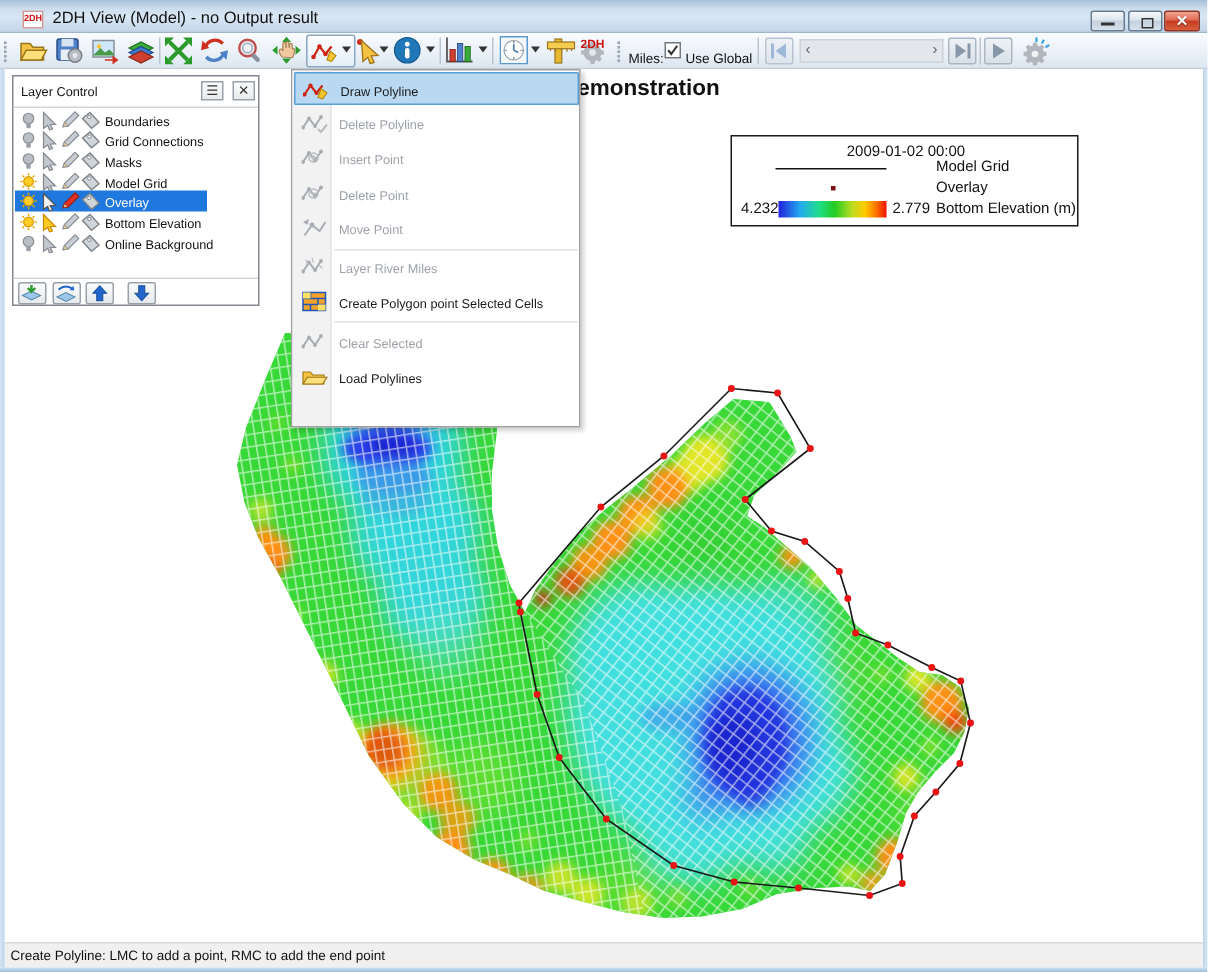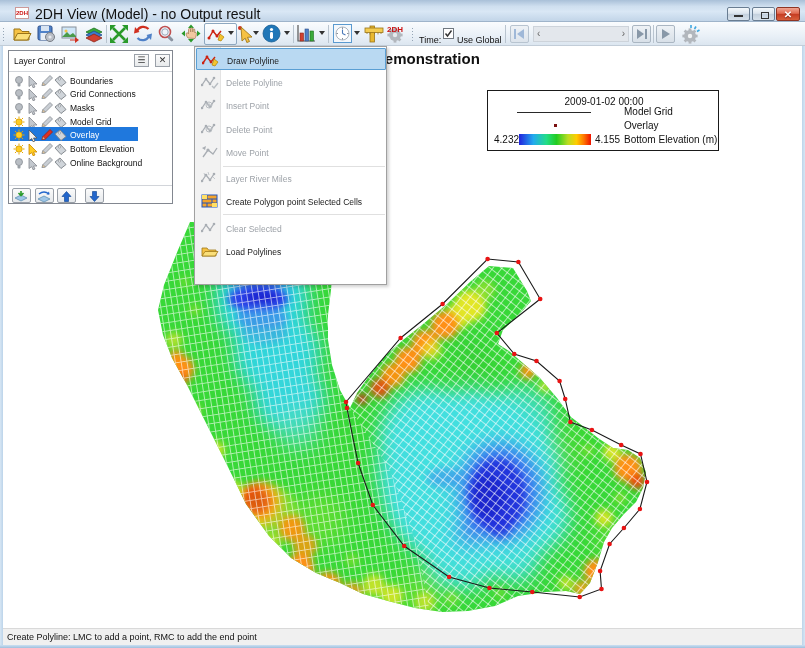--- a/index.html
+++ b/index.html
@@ -1,20 +1,20 @@
 <!DOCTYPE html>
 <html><head><meta charset="utf-8"><style>
 *{margin:0;padding:0;box-sizing:border-box}
 html,body{width:805px;height:648px}
 body{position:relative;font-family:"Liberation Sans",sans-serif;background:#fff;overflow:hidden}
 .abs{position:absolute}
 
 #titlebar{left:0;top:0;width:805px;height:22px;background:linear-gradient(180deg,#a9c0d8 0%,#cfdfef 30%,#d9e7f5 55%,#c2d5e8 100%);border-bottom:1px solid #9fb4ca}
 #titlebar .ticon{left:15px;top:7px;width:14px;height:12px;background:#fff;border:1px solid #c99;font-size:6px;font-weight:bold;color:#cc1111;text-align:center;line-height:10px}
-#titlebar .ttext{left:35px;top:6px;font-size:14px;color:#111}
+#titlebar .ttext{left:35px;top:6px;font-size:11px;color:#111}
 .winbtn{top:7px;height:14px;border:1px solid #697d92;border-radius:2px;background:linear-gradient(180deg,#f4f8fb 0%,#dce5ee 45%,#c3d0dd 50%,#d6e1eb 100%)}
 #btnmin{left:727px;width:23px}
 #btnmax{left:752px;width:23px}
 #btnclose{left:776px;width:24px;background:linear-gradient(180deg,#f0a492 0%,#e06a50 45%,#c43b22 50%,#d95f3b 100%);border-color:#8e3524}
 #btnmin:after{content:"";position:absolute;left:6px;bottom:3px;width:9px;height:2px;background:#333}
 #btnmax:after{content:"";position:absolute;left:8px;top:4px;width:6px;height:5px;border:1.5px solid #333}
 #btnclose:after{content:"\2715";position:absolute;left:0;top:0;width:100%;text-align:center;font-size:10px;font-weight:bold;color:#fff;line-height:13px;text-shadow:0 1px 1px #7c2413}
 #toolbar{left:0;top:22px;width:805px;height:24px;background:linear-gradient(180deg,#fafcfe 0%,#e9f0f7 60%,#dce6f0 100%);border-bottom:1px solid #c2cdd8}
 .tsep{top:3px;width:1px;height:18px;background:#b9c4cf}
 .tdots{top:5px;width:3px;height:15px;background-image:radial-gradient(circle,#95a5b5 1px,transparent 1px);background-size:3px 3px}
@@ -215,21 +215,21 @@
           <stop offset="0.8" stop-color="#ffcc00"></stop>
           <stop offset="0.9" stop-color="#ff7700"></stop>
           <stop offset="1" stop-color="#ee1100"></stop>
         </linearGradient>
       </defs>
 <rect x="31" y="43" width="72" height="11" fill="url(#lg)"></rect>
 </svg>
 <div class="abs" style="left:136px;top:15px">Model Grid</div>
 <div class="abs" style="left:136px;top:29px">Overlay</div>
 <div class="abs" style="left:6px;top:43px">4.232</div>
-<div class="abs" style="left:107px;top:43px">4.155</div>
+<div class="abs" style="left:107px;top:43px">2.779</div>
 <div class="abs" style="left:136px;top:43px">Bottom Elevation (m)</div>
 </div>
 <div id="panel" class="abs">
 <div class="ptitle abs">Layer Control</div>
 <div class="pbtn abs" style="left:125px">☰</div>
 <div class="pbtn abs" style="left:146px">✕</div>
 <div class="psep abs"></div>
 <div class="prow abs" style="top:22px">
       <span class="abs" style="left:3px;top:1px"><svg width="12" height="13">
           <circle cx="6" cy="5" r="3.5" fill="#b9bec4" stroke="#888d93" stroke-width="0.8"></circle>
@@ -613,21 +613,21 @@
           <rect x="8.6" y="3.4" width="2.8" height="3"></rect>
           <rect x="8.6" y="15.6" width="2.8" height="3"></rect>
           <rect x="2.4" y="9.6" width="3" height="2.8"></rect>
           <rect x="14.6" y="9.6" width="3" height="2.8"></rect>
           <rect x="4.2" y="5.2" width="2.8" height="2.8" transform="rotate(45 5.6 6.6)"></rect>
           <rect x="13" y="14" width="2.8" height="2.8" transform="rotate(45 14.4 15.4)"></rect>
         </g>
         <text x="2" y="8" font-family="Liberation Sans,sans-serif" font-size="8" font-weight="bold" fill="#cc1111">2DH</text>
       </svg></div>
 <div class="tdots abs" style="left:411px"></div>
-<div class="abs" style="left:419px;top:7px"><span style="font-size:9px;color:#111">Time:</span></div>
+<div class="abs" style="left:419px;top:7px"><span style="font-size:9px;color:#111">Miles:</span></div>
 <div class="abs" style="left:443px;top:6px;width:11px;height:11px;border:1px solid #707880;background:#fff">
       <svg width="9" height="9" style="position:absolute;left:0px;top:0px">
         <path d="M1.5,4.5 L3.5,7 L7.5,1.5" stroke="#333" stroke-width="1.4" fill="none"></path>
       </svg>
     </div>
 <div class="abs" style="left:457px;top:7px"><span style="font-size:9px;color:#111">Use Global</span></div>
 <div class="tsep abs" style="left:505px"></div>
 <div class="abs" style="left:510px;top:3px;width:19px;height:18px;border:1px solid #b8c4d0;border-radius:2px;background:linear-gradient(180deg,#eef2f6,#dde4ec)"><svg width="17" height="16">
         <g fill="#9fb8d8">
           <rect x="3" y="3" width="2" height="10"></rect>

